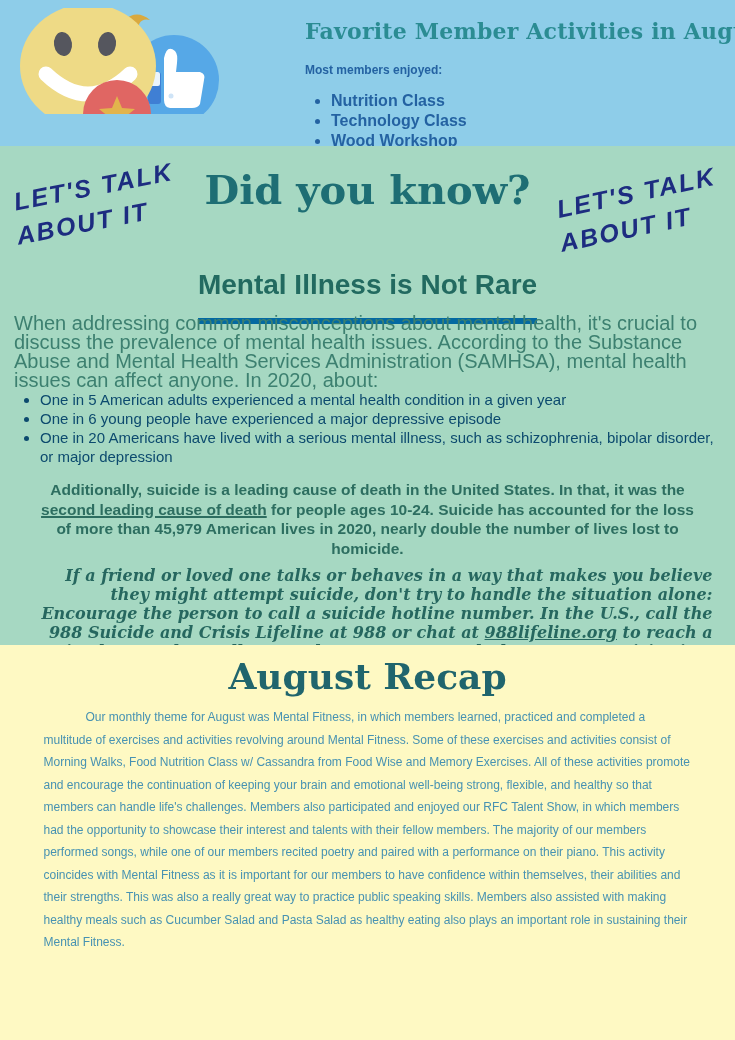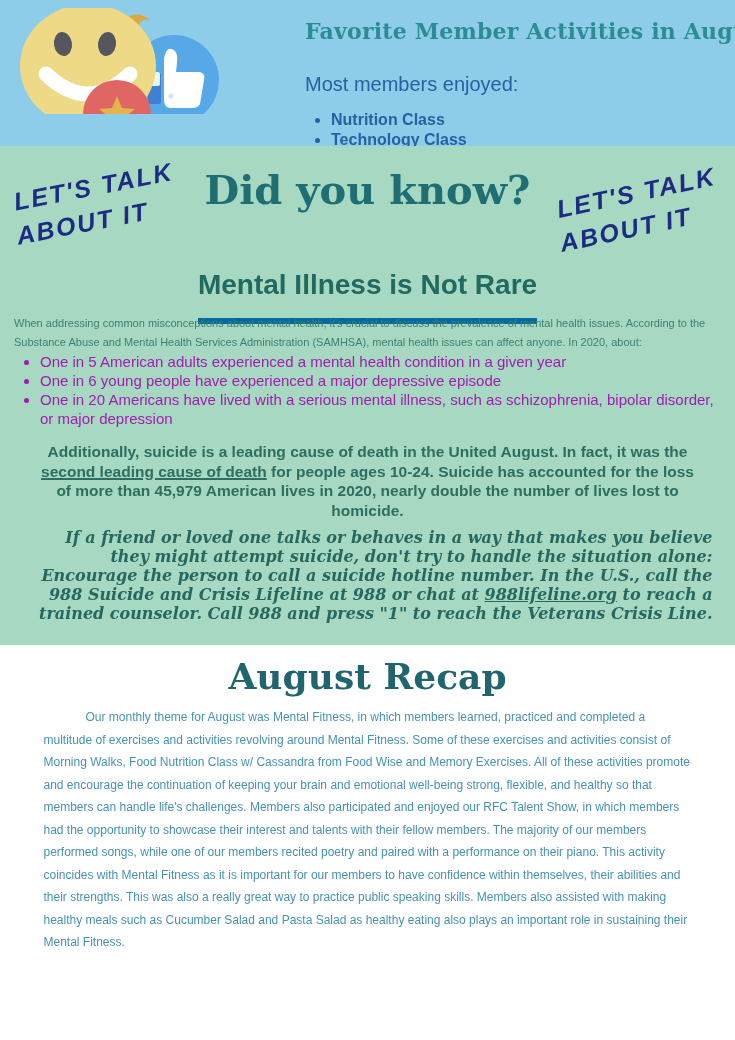--- a/index.html
+++ b/index.html
@@ -8,56 +8,56 @@
     font-family:"Liberation Sans", sans-serif; background:#8ecde9;
   }
   
   .sec-top { position:relative; height:146px; background:#8ecde9; }
   .illus { position:absolute; left:14px; top:8px; width:212px; height:106px; }
   .header-content { position:absolute; left:305px; top:18px; width:425px; }
   .header-title {
     font-family:"DejaVu Serif", serif; font-weight:bold; font-size:22px;
     color:#2b8c93; letter-spacing:0.2px; white-space:nowrap;
   }
-  .enjoyed { margin-top:29px; color:#2462a2; font-weight:normal; font-size:20px; }
+  .enjoyed { margin-top:19px; color:#2462a2; font-weight:bold; font-size:12px; }
   .enjoyed-list {
     margin:14px 0 0 0; padding-left:26px; color:#2462a2;
     font-weight:bold; font-size:16px; line-height:20px;
   }
   .enjoyed-list li { margin:0; }
   
   .sec-green { position:relative; height:499px; background:#a6d8c2; }
   .hand {
     position:absolute; color:#1d2c80; font-weight:bold; font-style:italic;
     font-size:25px; letter-spacing:2px; line-height:1.35; white-space:nowrap;
   }
   .hand-left  { left:16px;  top:24px; transform:rotate(-11deg); }
   .hand-right { right:14px; top:30px; transform:rotate(-12deg); }
   .hand .l2 { margin-left:-4px; }
   .dyk {
     margin:0; padding-top:20px; text-align:center;
     font-family:"DejaVu Serif", serif; font-weight:bold; font-size:40px; color:#1e6e74;
   }
   .mi-heading { margin:56px 0 0 0; text-align:center; font-size:28px; font-weight:bold; color:#226a60; }
   .mi-heading .u { border-bottom:6px solid #0369a1; padding-bottom:18px; }
-  .mi-para { margin:13px 12px 0 14px; font-size:11px; line-height:19px; color:#3d8070; }
-  .mi-list { margin:0 12px 0 14px; padding-left:26px; font-size:15px; line-height:19px; color:#a21caf; }
+  .mi-para { margin:13px 12px 0 14px; font-size:20px; line-height:19px; color:#3d8070; }
+  .mi-list { margin:0 12px 0 14px; padding-left:26px; font-size:15px; line-height:19px; color:#0c4a6e; }
   .suicide {
     margin:14px auto 0; width:660px; text-align:center; font-weight:bold;
     font-size:15.5px; line-height:19.5px; color:#2d6e60;
   }
   .suicide .u { text-decoration:underline; text-decoration-thickness:2px; }
   .crisis {
     margin:8px auto 0; width:690px; text-align:right;
     font-family:"DejaVu Serif", serif; font-style:italic; font-weight:bold;
     font-size:16px; line-height:19px; color:#26675f;
   }
   .crisis .link { text-decoration:underline; cursor:pointer; color:inherit; }
   
-  .sec-bottom { position:relative; height:395px; background:#ffffff; }
+  .sec-bottom { position:relative; height:395px; background:#fef9c3; }
   .recap-title {
     margin:0; padding-top:10px; text-align:center;
     font-family:"DejaVu Serif", serif; font-weight:bold; font-size:36px; color:#20656d;
   }
   .recap-para {
     margin:9px auto 0; width:648px; font-size:12px; line-height:22.5px;
     color:#4792b2; text-indent:42px;
   }
 </style>
 </head>
@@ -118,21 +118,21 @@
 
     <h2 class="mi-heading"><span class="u">Mental Illness is Not Rare</span></h2>
 
     <p class="mi-para">When addressing common misconceptions about mental health, it's crucial to discuss the prevalence of mental health issues. According to the Substance Abuse and Mental Health Services Administration (SAMHSA), mental health issues can affect anyone. In 2020, about:</p>
     <ul class="mi-list">
       <li>One in 5 American adults experienced a mental health condition in a given year</li>
       <li>One in 6 young people have experienced a major depressive episode</li>
       <li>One in 20 Americans have lived with a serious mental illness, such as schizophrenia, bipolar disorder, or major depression</li>
     </ul>
 
-    <p class="suicide"><span>Additionally, suicide is a leading cause of death in the United August. In fact, it was the </span><span class="u">second leading cause of death</span><span> for people ages 10-24. Suicide has accounted for the loss of more than 45,979 American lives in 2020, nearly double the number of lives lost to homicide.</span></p>
+    <p class="suicide"><span>Additionally, suicide is a leading cause of death in the United States. In that, it was the </span><span class="u">second leading cause of death</span><span> for people ages 10-24. Suicide has accounted for the loss of more than 45,979 American lives in 2020, nearly double the number of lives lost to homicide.</span></p>
 
     <p class="crisis"><span>If a friend or loved one talks or behaves in a way that makes you believe they might attempt suicide, don't try to handle the situation alone: Encourage the person to call a suicide hotline number. In the U.S., call the 988 Suicide and Crisis Lifeline at 988 or chat at </span><span class="link">988lifeline.org</span><span> to reach a trained counselor. Call 988 and press "1" to reach the Veterans Crisis Line.</span></p>
   </section>
 
   <section class="sec-bottom">
     <h1 class="recap-title">August Recap</h1>
     <p class="recap-para">Our monthly theme for August was Mental Fitness, in which members learned, practiced and completed a multitude of exercises and activities revolving around Mental Fitness. Some of these exercises and activities consist of Morning Walks, Food Nutrition Class w/ Cassandra from Food Wise and Memory Exercises. All of these activities promote and encourage the continuation of keeping your brain and emotional well-being strong, flexible, and healthy so that members can handle life's challenges. Members also participated and enjoyed our RFC Talent Show, in which members had the opportunity to showcase their interest and talents with their fellow members. The majority of our members performed songs, while one of our members recited poetry and paired with a performance on their piano. This activity coincides with Mental Fitness as it is important for our members to have confidence within themselves, their abilities and their strengths. This was also a really great way to practice public speaking skills. Members also assisted with making healthy meals such as Cucumber Salad and Pasta Salad as healthy eating also plays an important role in sustaining their Mental Fitness.</p>
   </section>
 
 </div>

